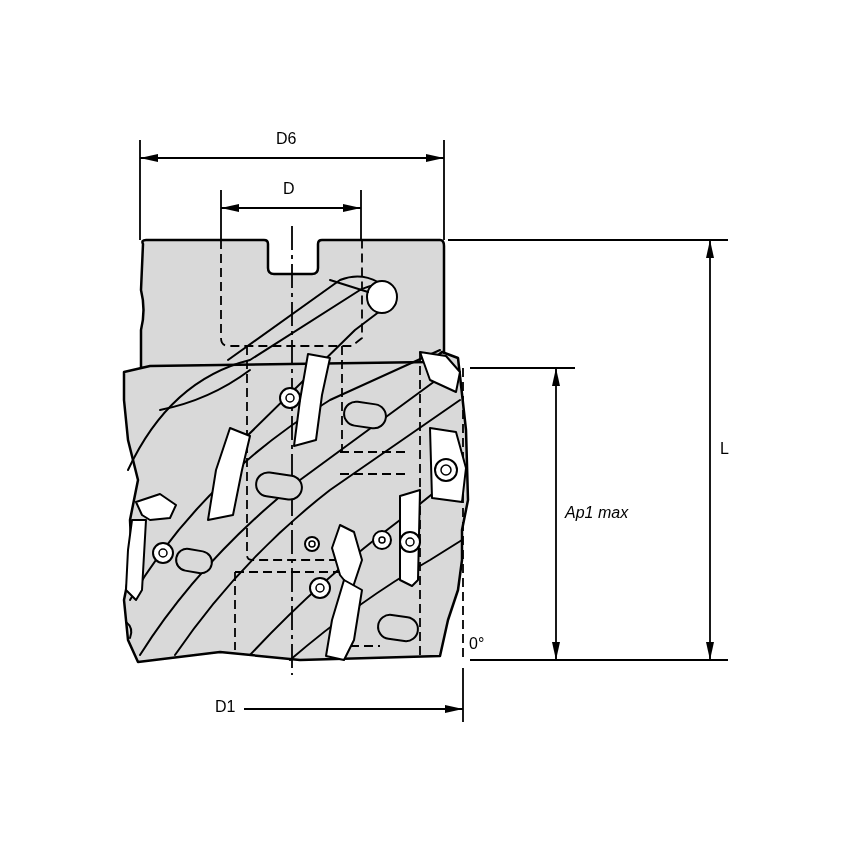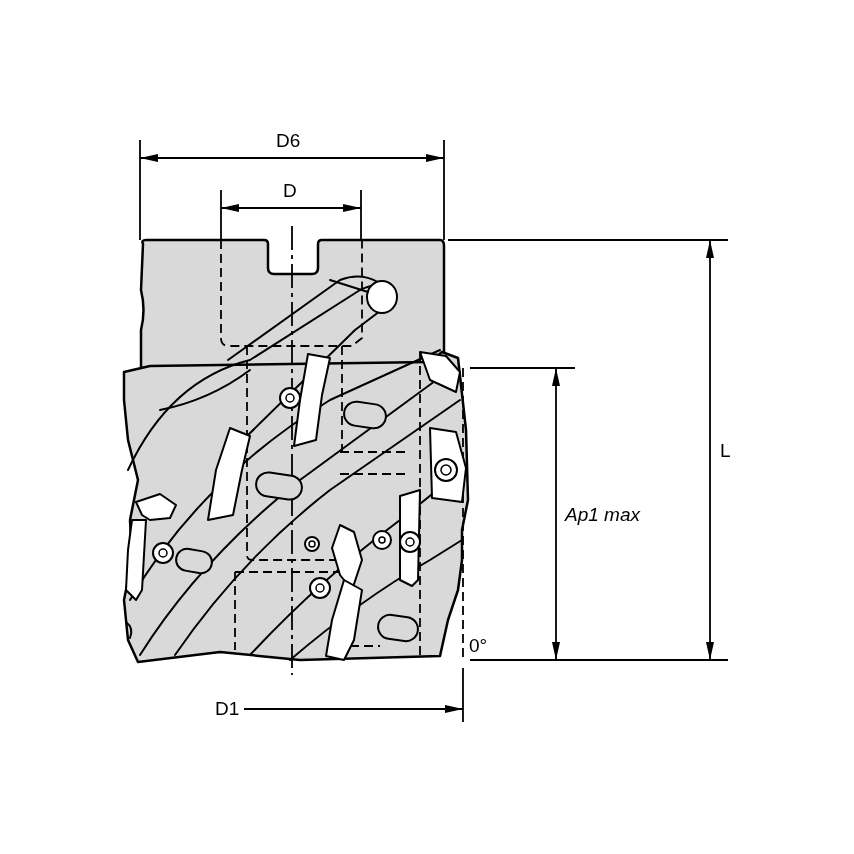--- a/index.html
+++ b/index.html
@@ -1,19 +1,19 @@
 <!DOCTYPE html>
 <html><head>
 <meta charset="utf-8">
 <style>
   html, body { margin: 0; padding: 0; background: #ffffff; }
   body { width: 854px; height: 854px; position: relative; overflow: hidden;
          font-family: "Liberation Sans", "DejaVu Sans", sans-serif; }
   #drawing { position: absolute; left: 0; top: 0; width: 854px; height: 854px; }
-  .dim-label { position: absolute; font-size: 19px; color: #000; line-height: 1; white-space: nowrap; }
+  .dim-label { position: absolute; font-size: 16px; color: #000; line-height: 1; white-space: nowrap; }
   .body-fill { fill: #d9d9d9; stroke: #000; stroke-width: 2.5; stroke-linejoin: round; }
   .edge { fill: none; stroke: #000; stroke-width: 2; stroke-linejoin: round; stroke-linecap: round; }
   .thin { fill: none; stroke: #000; stroke-width: 1.5; }
   .hidden { fill: none; stroke: #000; stroke-width: 1.8; stroke-dasharray: 9 5; }
   .center { fill: none; stroke: #000; stroke-width: 1.8; stroke-dasharray: 24 5 4 5; }
   .dimline { fill: none; stroke: #000; stroke-width: 1.8; }
   .insert { fill: #ffffff; stroke: #000; stroke-width: 2; stroke-linejoin: round; }
   .slot { fill: #d9d9d9; stroke: #000; stroke-width: 2; }
   .screw { fill: #ffffff; stroke: #000; stroke-width: 2; }
   .arrow { fill: #000; stroke: none; }

